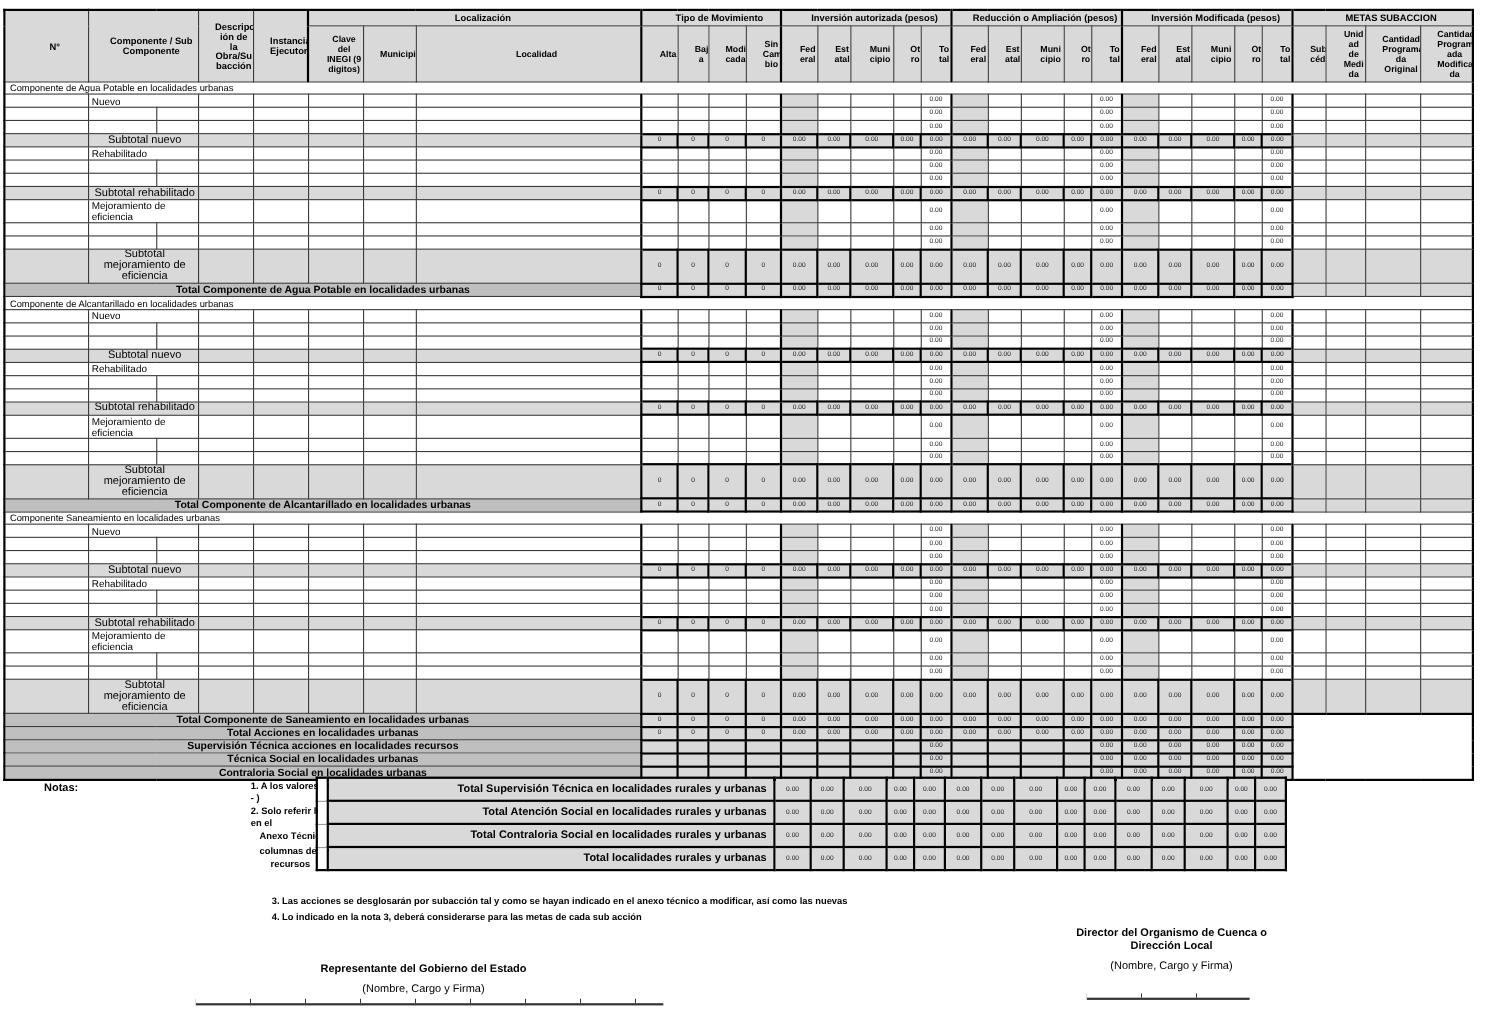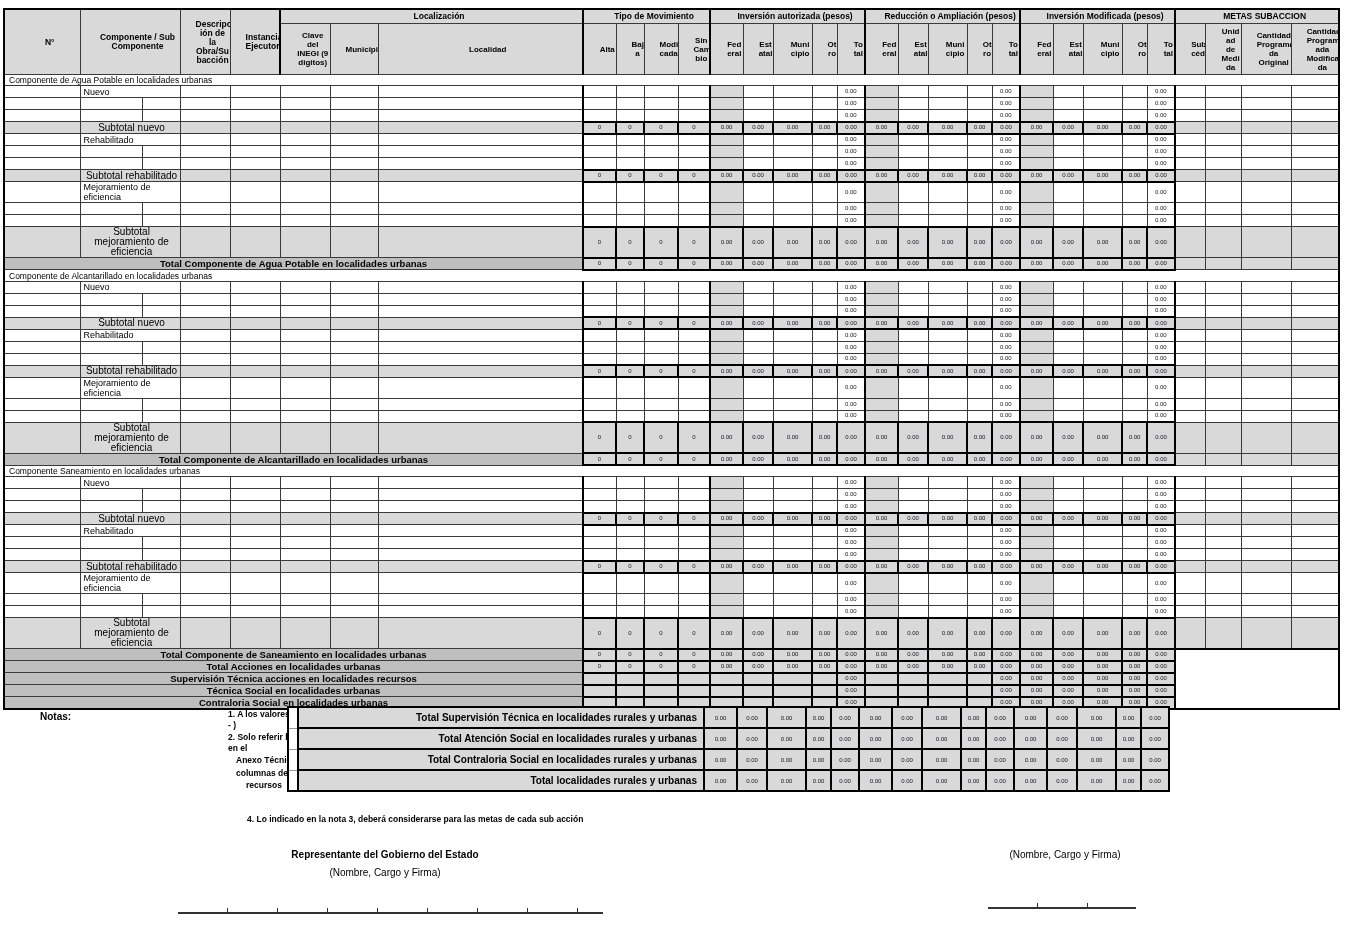--- a/index.html
+++ b/index.html
@@ -40,21 +40,21 @@
   #bottom-table td.bm{font-size:6px;text-align:center;color:#15151f;}
   
   #notas-label{position:absolute;left:40px;top:711px;font-size:10px;font-weight:bold;}
   #notes-narrow{position:absolute;left:228px;top:709px;width:268px;font-size:8.5px;font-weight:bold;line-height:10.5px;}
   #notes-narrow div{margin:0 0 2px 0;}
   .ind1{padding-left:8px;} .ind2{padding-left:18px;}
   #notes-wide{position:absolute;left:247px;top:813px;font-size:8.5px;font-weight:bold;line-height:13.5px;white-space:nowrap;}
   
   .sig-title{font-weight:bold;font-size:10px;text-align:center;white-space:pre-line;line-height:12px;}
   .sig-sub{font-size:10px;text-align:center;margin-top:6px;}
-  #sig-left{position:absolute;left:230px;top:849px;width:310px;}
+  #sig-left{position:absolute;left:230px;top:876px;width:310px;}
   #sig-right{position:absolute;left:935px;top:843px;width:260px;}
   .sig-line{position:absolute;height:5px;border-bottom:2px solid #333;
             background:repeating-linear-gradient(to right,transparent 0,transparent 49px,#333 49px,#333 50px);
             background-position:bottom;background-size:100% 4px;background-repeat:no-repeat;}
   #sig-line-left{left:178px;top:907px;width:425px;}
   #sig-line-right{left:988px;top:902px;width:148px;}
 </style>
 </head>
 <body>
 
@@ -1523,20 +1523,21 @@
 
   <div id="notas-label">Notas:</div>
   <div id="notes-narrow">
     <div>1.  A los valores reductivos favor de anteponerles el signo menos ( - )</div>
     <div>2. Solo referir los componentes y subcomponentes convenidos en el</div>
     <div class="ind1">Anexo Técnico a modificar con la presente cédula y ocultar las</div>
     <div class="ind1">columnas de inversiones de los participantes que no aportan</div>
     <div class="ind2">recursos</div>
   </div>
   <div id="notes-wide">
+    <div>3. Las acciones se desglosarán por subacción tal y como se hayan indicado en el anexo técnico a modificar, así como las nuevas</div>
     <div>4. Lo indicado en la nota 3, deberá considerarse para las metas de cada sub acción</div>
   </div>
 
   <table id="bottom-table">
     <colgroup id="bt-cols">
         <col style="width: 10px;">
         <col style="width: 406px;">
         <col style="width: 33px;">
         <col style="width: 30px;">
         <col style="width: 39px;">
@@ -1631,18 +1632,20 @@
           <td class="bm">0.00</td>
         </tr>
       </tbody>
   </table>
 
   <div id="sig-left">
     <div class="sig-title">Representante del Gobierno del Estado</div>
     <div class="sig-sub">(Nombre, Cargo y Firma)</div>
   </div>
   <div id="sig-right">
+    <div class="sig-title">Director del Organismo de Cuenca o
+Dirección Local</div>
     <div class="sig-sub">(Nombre, Cargo y Firma)</div>
   </div>
   <div id="sig-line-left" class="sig-line"></div>
   <div id="sig-line-right" class="sig-line"></div>
 
 </div>
 
 </body></html>

